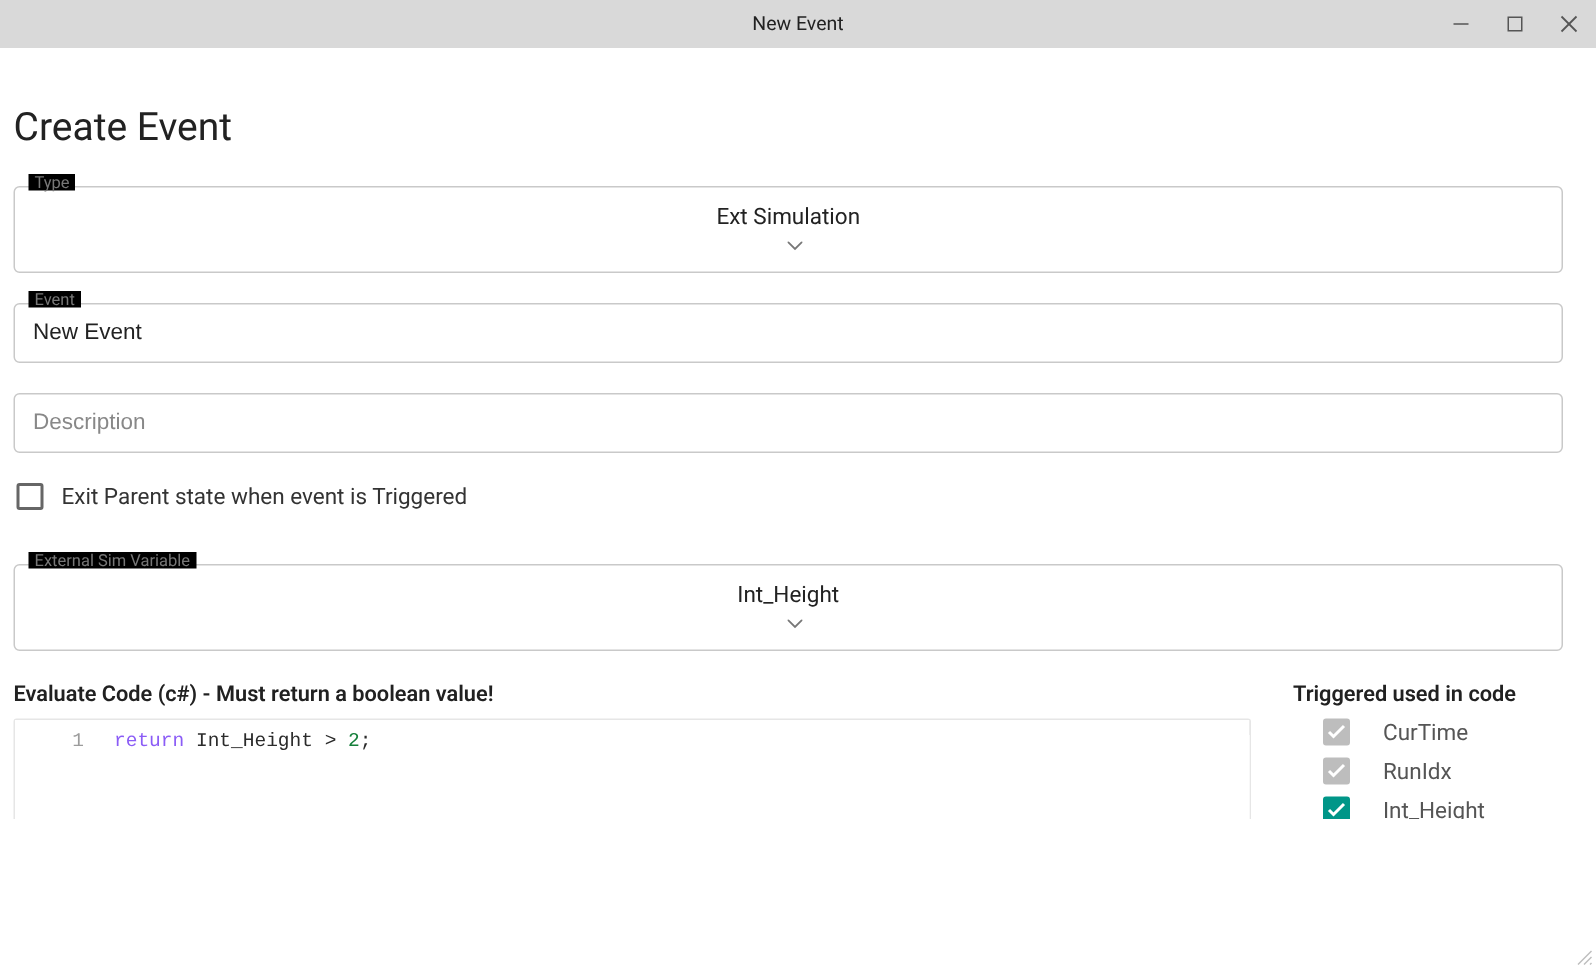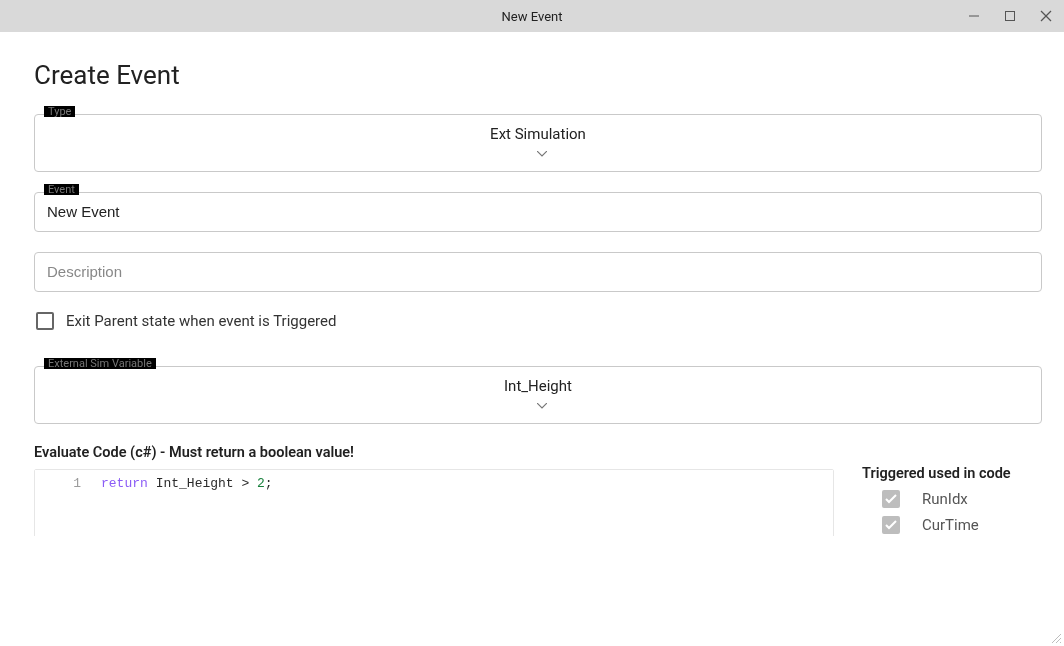--- a/index.html
+++ b/index.html
@@ -40,21 +40,22 @@
     display: flex;
     align-items: center;
     justify-content: center;
     cursor: pointer;
     color: #555;
   }
   .win-btn svg { display: block; }
   .content-scroll {
     height: 504px;
     overflow-y: scroll;
-    padding: 22px 22px 10px 34px;
+    padding: 22px 22px 10px 9px;
+    margin-top: 10px;
   }
   
   .content-scroll::-webkit-scrollbar { width: 14px; }
   .content-scroll::-webkit-scrollbar-track { background: #f4f4f4; }
   .content-scroll::-webkit-scrollbar-thumb {
     background: #c2c2c2;
     border-radius: 2px;
   }
   h1.page-title {
     font-size: 26px;
@@ -130,21 +131,21 @@
     border-color: #bdbdbd;
     background: #bdbdbd;
   }
   .cb svg { display: block; }
   .checkbox-row .lbl {
     font-size: 15px;
     color: #333;
   }
   .eval-row {
     display: flex;
-    align-items: center;
+    align-items: flex-start;
     gap: 28px;
     margin-top: 14px;
   }
   .eval-left { flex: 1; }
   .eval-title, .vars-title {
     font-size: 14.5px;
     font-weight: 600;
     margin-bottom: 8px;
   }
   .code-editor {
@@ -297,29 +298,29 @@
     </div>
     <div class="vars-col">
       <div class="vars-title">Triggered used in code</div>
       <div id="vars-list">
           <div class="var-row">
             <span class="cb disabled">
               <svg width="12" height="10" viewBox="0 0 12 10">
                 <path d="M1 5 L4 8 L11 1" fill="none" stroke="#fff" stroke-width="2"></path>
               </svg>
             </span>
-            <span class="var-label">RunIdx</span>
+            <span class="var-label">CurTime</span>
           </div>
           <div class="var-row">
             <span class="cb disabled">
               <svg width="12" height="10" viewBox="0 0 12 10">
                 <path d="M1 5 L4 8 L11 1" fill="none" stroke="#fff" stroke-width="2"></path>
               </svg>
             </span>
-            <span class="var-label">CurTime</span>
+            <span class="var-label">RunIdx</span>
           </div>
           <div class="var-row">
             <span class="cb checked">
               <svg width="12" height="10" viewBox="0 0 12 10">
                 <path d="M1 5 L4 8 L11 1" fill="none" stroke="#fff" stroke-width="2"></path>
               </svg>
             </span>
             <span class="var-label">Int_Height</span>
           </div>
         </div>

